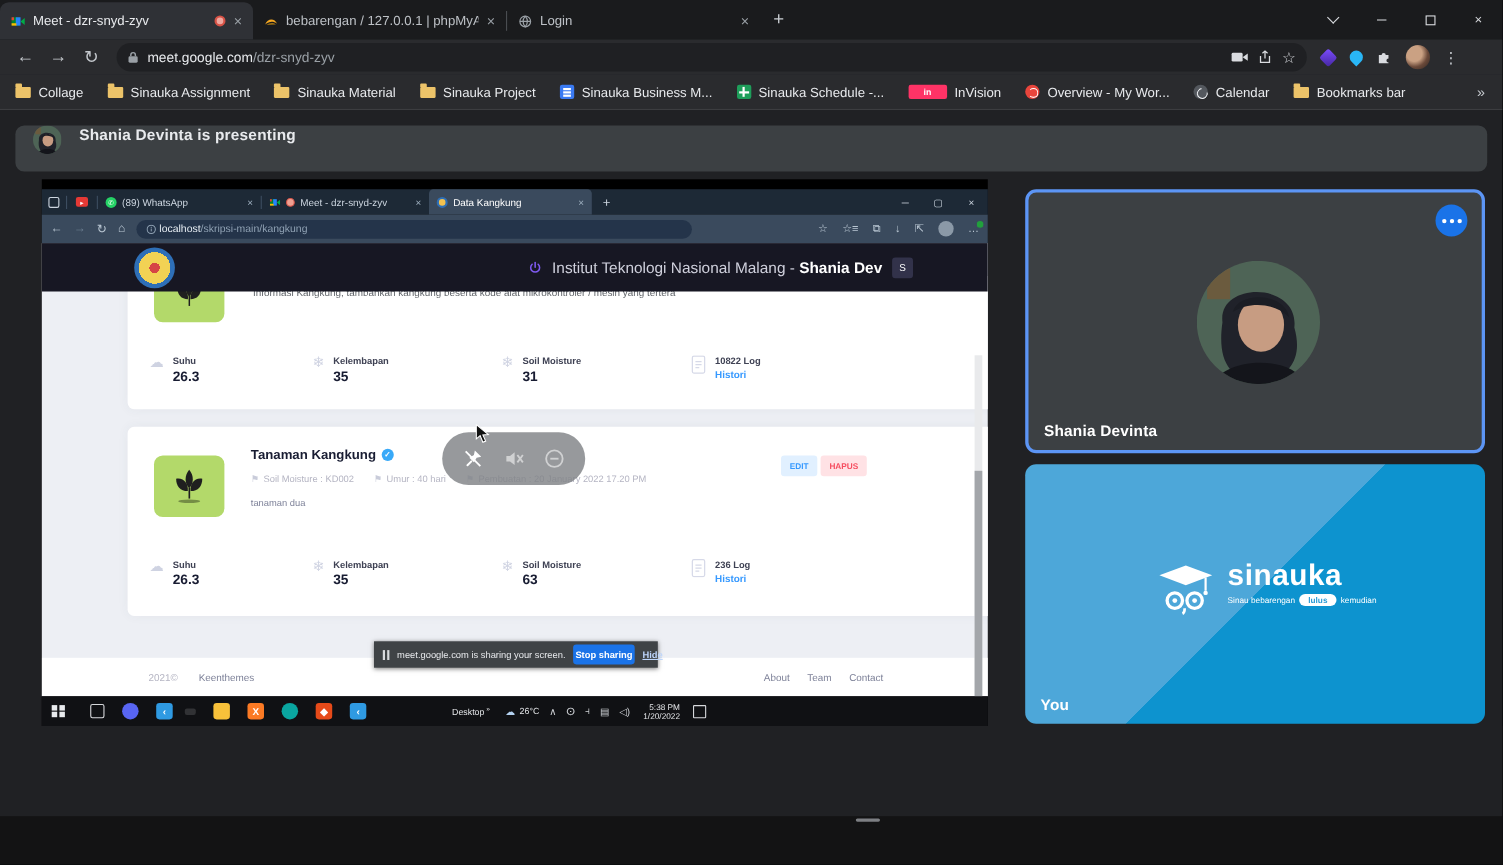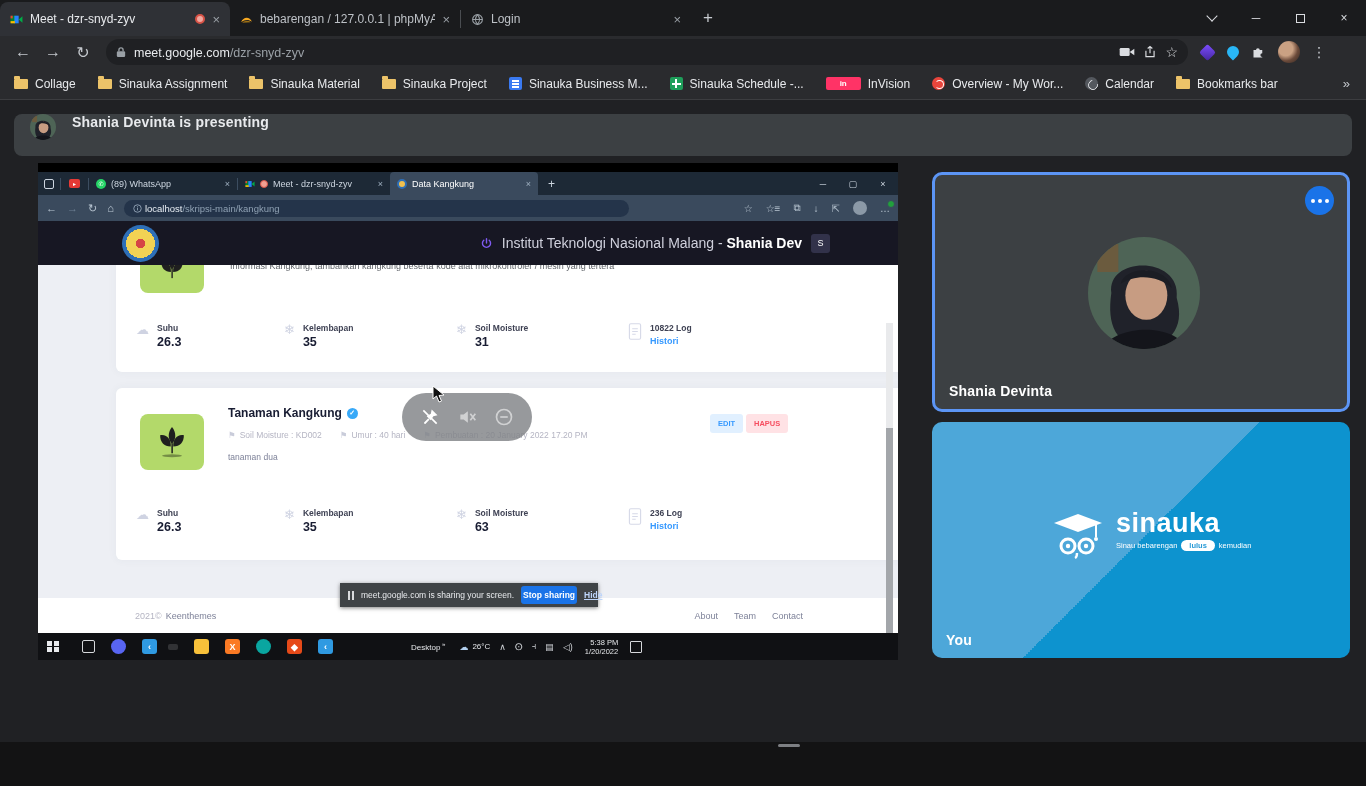--- a/index.html
+++ b/index.html
@@ -88,21 +88,21 @@
 .stat .lk{font-size:9px;font-weight:bold;color:#3699ff;margin-top:3px;}
 .ptitle{position:absolute;left:112px;top:18px;font-size:12px;font-weight:bold;color:#181c32;display:flex;align-items:center;gap:5px;}
 .vbadge{width:11px;height:11px;border-radius:50%;background:#38a9f8;color:#fff;font-size:7px;display:flex;align-items:center;justify-content:center;}
 .tags{position:absolute;left:112px;top:42px;display:flex;gap:18px;font-size:8.5px;color:#b5b5c3;}
 .tags .fg{color:#c9ccda;margin-right:4px;}
 .pdesc{position:absolute;left:112px;top:64px;font-size:8.5px;color:#7e8299;}
 .btn-edit{position:absolute;left:594px;top:26px;background:#e1f0ff;color:#3699ff;font-size:7.5px;font-weight:bold;padding:5px 8px;border-radius:3px;}
 .btn-del{position:absolute;left:630px;top:26px;background:#ffe2e5;color:#f64e60;font-size:7.5px;font-weight:bold;padding:5px 8px;border-radius:3px;}
 .efoot{position:absolute;left:0;top:377px;width:860px;height:35px;background:#fff;display:flex;align-items:center;font-size:9px;}
 .efoot .cr{margin-left:97px;color:#b5b5c3;}
-.efoot .crb{color:#7e8299;margin-left:4px;}
+.efoot .crb{color:#7e8299;margin-left:19px;}
 .efoot .lnks{margin-left:auto;margin-right:95px;display:flex;gap:16px;color:#7e8299;}
 .scrolltrack{position:absolute;left:848px;top:102px;width:7px;height:368px;background:#e9eaec;}
 .scrollthumb{position:absolute;left:848px;top:207px;width:7px;height:250px;background:#a3a6aa;}
 
 .sharebar{position:absolute;left:302px;top:420px;width:258px;height:24px;background:#3f4346;display:flex;align-items:center;gap:7px;padding:0 8px;box-shadow:0 1px 4px rgba(0,0,0,.5);}
 .pausebars{display:flex;gap:2px;}
 .pausebars i{display:block;width:2px;height:9px;background:#d8dadd;}
 .sharemsg{color:#e8eaed;font-size:8.5px;white-space:nowrap;}
 .stopbtn{background:#1a73e8;color:#fff;font-size:8.5px;font-weight:bold;padding:4px 2px;border-radius:3px;white-space:nowrap;}
 .hidelink{color:#bdd5fb;font-size:8.5px;font-weight:bold;text-decoration:underline;}

